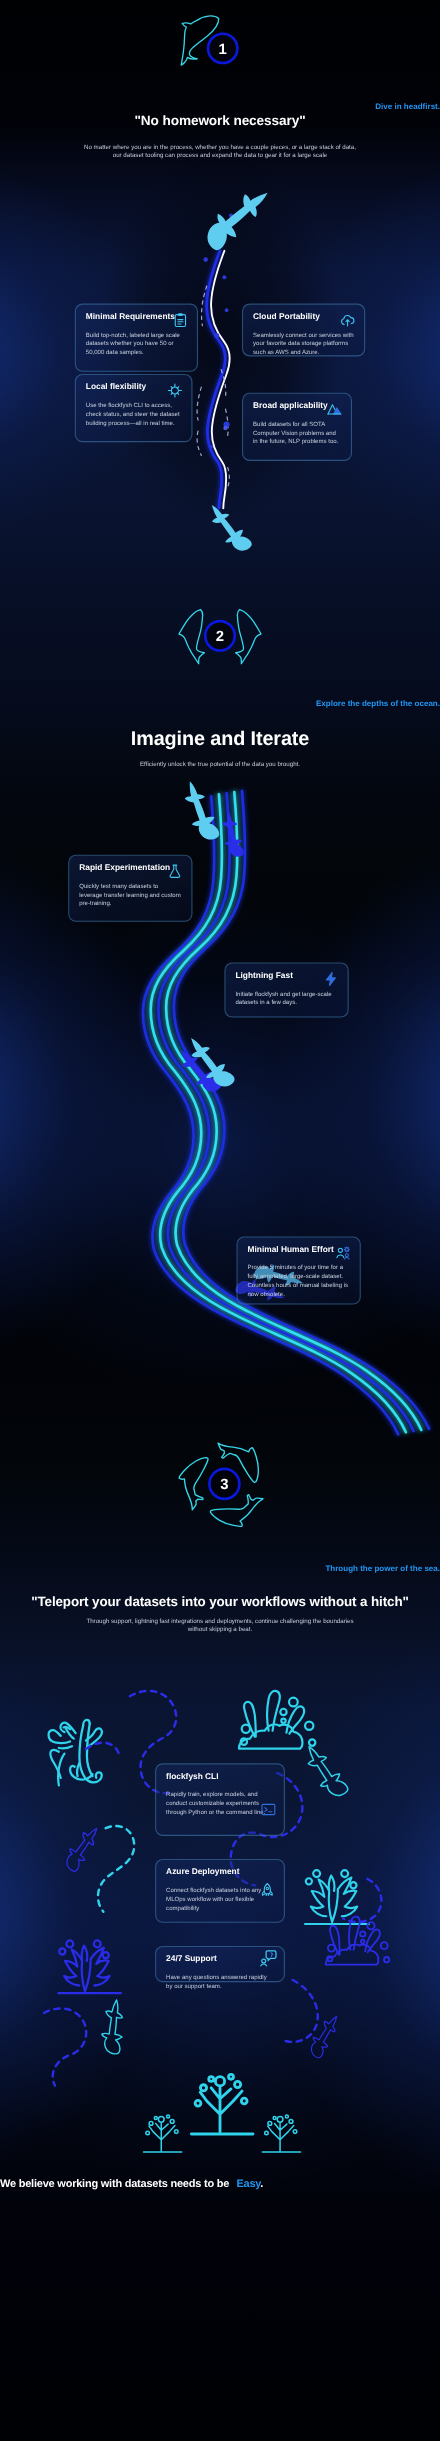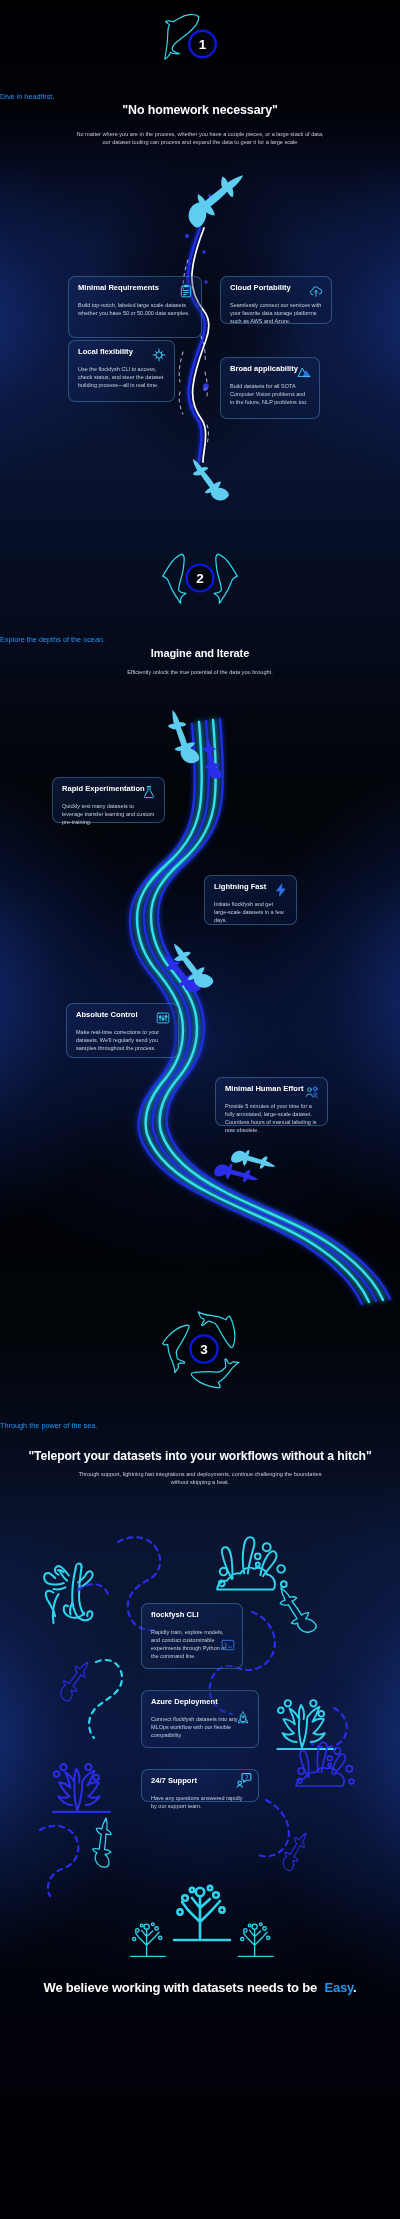--- a/index.html
+++ b/index.html
@@ -5,21 +5,21 @@
 *{margin:0;padding:0;box-sizing:border-box}
 html,body{width:400px;height:2219px;overflow:hidden}
 body{background:#000;font-family:"Liberation Sans",sans-serif;color:#fff;position:relative;-webkit-font-smoothing:antialiased}
 #page{position:relative;width:400px;height:2219px;overflow:hidden;background:#01030a}
 .bglayer{position:absolute;left:0;width:400px;z-index:0;pointer-events:none}
 
 
 .badge{position:absolute;z-index:6}
 
 
-.eyebrow{font-size:7.3px;font-weight:400;color:#2196f3;text-align:left;letter-spacing:0}
+.eyebrow{font-size:7.3px;font-weight:700;color:#2196f3;text-align:right;letter-spacing:0}
 .h2{font-size:12.4px;font-weight:700;color:#fff;text-align:center;letter-spacing:-.1px}
 .sub{font-size:5.6px;color:#c3cbd8;text-align:center;line-height:8px;letter-spacing:0}
 
 
 .card{position:absolute;border:0.8px solid rgba(80,150,205,.45);border-radius:7px;
   background:linear-gradient(160deg,rgba(22,44,102,.45),rgba(11,24,64,.28));z-index:5;
   padding:7px 9px 8px 9px}
 .card h3{font-size:7.6px;font-weight:700;color:#fff;margin-bottom:9px;letter-spacing:0;line-height:1.1}
 .card p{font-size:5.5px;color:#c6cfdd;line-height:8px;letter-spacing:0}
 .card .ic{position:absolute;right:8px;top:7px;width:14px;height:14px}
@@ -152,21 +152,21 @@
 
   <div class="wrap" style="top:92px">
     <div class="eyebrow">Dive in headfirst.</div>
     <div class="h2" style="margin-top:2px">"No homework necessary"</div>
     <div class="sub" style="margin-top:13px">
       <div>No matter where you are in the process, whether you have a couple pieces, or a large stack of data,</div>
       <div>our dataset tooling can process and expand the data to gear it for a large scale</div>
     </div>
   </div>
 
-  <div class="card" style="left:68px;top:276px;width:134px;height:62px">
+  <div class="card" style="left:68px;top:276px;width:112px;height:62px">
     <h3>Minimal Requirements</h3>
     <p>Build top-notch, labeled large scale datasets whether you have 50 or 50,000 data samples.</p>
     <span class="ic">
       <svg viewBox="0 0 24 24" fill="none" stroke="#3ec6f0" stroke-width="1.7" stroke-linecap="round" stroke-linejoin="round">
         <rect x="4" y="3.5" width="16" height="18.5" rx="2.2"></rect>
         <rect x="8.4" y="1.4" width="7.2" height="4.2" rx="1.2" fill="#3ec6f0" stroke="none"></rect>
         <path d="M8 11.2h8M8 14.6h8M8 18h5"></path>
       </svg>
     </span>
   </div>
@@ -250,61 +250,48 @@
     <g fill="none" stroke="#35d6e8" stroke-width="1.2" stroke-linecap="round" stroke-linejoin="round">
       <path d="M42.1 14.1 C43.6 15.2 44.4 16.5 44.2 19.5 C43.9 24.5 43.2 31.2 41.6 36.5 C40.2 41.2 39.0 45.5 38.6 49.2 C38.4 51.2 39.8 52.5 45.8 53.4 C43.6 55.0 41.6 56.4 41.0 58.0 C40.4 59.6 40.6 61.4 40.6 63.4 C38.8 60.6 36.8 57.6 34.6 54.2 C32.2 50.5 30.0 45.6 28.2 40.8 C27.4 38.6 26.6 37.4 22.7 36.4 C24.4 33.4 26.6 29.6 29.5 25.2 C33.0 19.8 37.4 15.6 42.1 14.1 Z"></path>
       <path d="M77.9 14.1 C76.4 15.2 75.6 16.5 75.8 19.5 C76.1 24.5 76.8 31.2 78.4 36.5 C79.8 41.2 81.0 45.5 81.4 49.2 C81.6 51.2 80.2 52.5 74.2 53.4 C76.4 55.0 78.4 56.4 79.0 58.0 C79.6 59.6 79.4 61.4 79.4 63.4 C81.2 60.6 83.2 57.6 85.4 54.2 C87.8 50.5 90.0 45.6 91.8 40.8 C92.6 38.6 93.4 37.4 97.3 36.4 C95.6 33.4 93.4 29.6 90.5 25.2 C87.0 19.8 82.6 15.6 77.9 14.1 Z"></path>
     </g>
     <circle cx="60" cy="38" r="13.4" fill="#04060f" stroke="#0a18dd" stroke-width="2.4"></circle>
     <text x="60" y="42.8" text-anchor="middle" font-family="Liberation Sans, sans-serif" font-size="13.5" font-weight="700" fill="#ffffff">2</text>
   </svg>
 
   <div class="wrap" style="top:635px">
     <div class="eyebrow">Explore the depths of the ocean.</div>
-    <div class="h2" style="margin-top:3px;font-size:11px">Imagine and Iterate</div>
+    <div class="h2" style="margin-top:17px;font-size:18px">Imagine and Iterate</div>
     <div class="sub" style="margin-top:9px">
       <div>Efficiently unlock the true potential of the data you brought.</div>
     </div>
   </div>
 
-  <div class="card" style="left:52px;top:777px;width:113px;height:46px">
+  <div class="card" style="left:62px;top:777px;width:113px;height:61px">
     <h3>Rapid Experimentation</h3>
     <p>Quickly test many datasets to leverage transfer learning and custom pre-training.</p>
     <span class="ic">
       <svg viewBox="0 0 24 24" fill="none" stroke="#3ec6f0" stroke-width="1.7" stroke-linecap="round" stroke-linejoin="round">
         <path d="M9.2 2.6h5.6M10.2 2.6v6.5L4.6 19.1A1.7 1.7 0 0 0 6.1 21.6h11.8a1.7 1.7 0 0 0 1.5-2.5L13.8 9.1V2.6"></path>
       </svg>
     </span>
   </div>
 
-  <div class="card" style="left:204px;top:875px;width:93px;height:50px">
+  <div class="card" style="left:204px;top:875px;width:113px;height:50px">
     <h3>Lightning Fast</h3>
     <p>Initiate flockfysh and get large-scale datasets in a few days.</p>
     <span class="ic">
       <svg viewBox="0 0 24 24" fill="none" stroke="#2f6fe0" stroke-width="1.9" stroke-linecap="round" stroke-linejoin="round">
         <path d="M13.6 2.2 4.8 13.4h6.2l-1.4 8.4 9-11.4h-6.2z" fill="#2f6fe0"></path>
       </svg>
     </span>
   </div>
 
-  <div class="card" style="left:66px;top:1003px;width:113px;height:55px">
-    <h3>Absolute Control</h3>
-    <p>Make real-time corrections to your datasets. We'll regularly send you samples throughout the process.</p>
-    <span class="ic">
-      <svg viewBox="0 0 24 24" fill="none" stroke="#3ec6f0" stroke-width="1.6" stroke-linecap="round" stroke-linejoin="round">
-        <rect x="2" y="3.6" width="20" height="16.8" rx="2"></rect>
-        <path d="M7 7.4v9.2M12 7.4v9.2M17 7.4v9.2"></path>
-        <circle cx="7" cy="10.4" r="1.7" fill="#3ec6f0"></circle>
-          <circle cx="12" cy="13.6" r="1.7" fill="#3ec6f0"></circle>
-          <circle cx="17" cy="9.4" r="1.7" fill="#3ec6f0"></circle>
-      </svg>
-    </span>
-  </div>
-
-  <div class="card" style="left:215px;top:1077px;width:113px;height:49px">
+
+  <div class="card" style="left:215px;top:1124px;width:113px;height:62px">
     <h3>Minimal Human Effort</h3>
     <p>Provide 5 minutes of your time for a fully annotated, large-scale dataset. Countless hours of manual labeling is now obsolete.</p>
     <span class="ic">
       <svg viewBox="0 0 24 24" fill="none" stroke="#3ec6f0" stroke-width="1.6" stroke-linecap="round" stroke-linejoin="round">
         <circle cx="7.6" cy="8" r="3.2"></circle>
         <path d="M2.2 19.4a5.6 5.6 0 0 1 10.8 0"></path>
         <circle cx="17.6" cy="6.6" r="2.6" stroke="#2f6fe0"></circle>
         <path d="M17.6 2.6v1.2M17.6 9.4v1.2M13.6 6.6h1.2M20.4 6.6h1.2M14.8 3.8l.9.9M19.5 8.5l.9.9M20.4 3.8l-.9.9M15.7 8.5l-.9.9" stroke="#2f6fe0"></path>
         <circle cx="17.6" cy="15.6" r="2.4" stroke="#2f6fe0"></circle>
         <path d="M14 21.6a3.8 3.8 0 0 1 7.2 0" stroke="#2f6fe0"></path>
@@ -379,21 +366,21 @@
 
   <div class="wrap" style="top:1421px">
     <div class="eyebrow">Through the power of the sea.</div>
     <div class="h2" style="margin-top:19px;font-size:12.2px;white-space:nowrap">"Teleport your datasets into your workflows without a hitch"</div>
     <div class="sub" style="margin-top:7px">
       <div>Through support, lightning fast integrations and deployments, continue challenging the boundaries</div>
       <div>without skipping a beat.</div>
     </div>
   </div>
 
-  <div class="card" style="left:141px;top:1603px;width:102px;height:66px">
+  <div class="card" style="left:141px;top:1603px;width:118px;height:66px">
     <h3>flockfysh CLI</h3>
     <p>Rapidly train, explore models, and conduct customizable experiments through Python or the command line.</p>
     <span class="ic" style="top:auto;bottom:16px;right:7px">
       <svg viewBox="0 0 24 24" fill="none" stroke="#2f6fe0" stroke-width="1.7" stroke-linecap="round" stroke-linejoin="round">
         <rect x="2" y="4" width="20" height="16" rx="1.6"></rect>
         <path d="M6.6 9.2 10 12.1 6.6 15M12.6 15.6h5"></path>
       </svg>
     </span>
   </div>
 
@@ -417,18 +404,18 @@
       <svg viewBox="0 0 24 24" fill="none" stroke="#3ec6f0" stroke-width="1.7" stroke-linecap="round" stroke-linejoin="round">
         <path d="M10.5 2.4h10.2a1.6 1.6 0 0 1 1.6 1.6v6.8a1.6 1.6 0 0 1-1.6 1.6H15l-3.4 3v-3h-1.1a1.6 1.6 0 0 1-1.6-1.6V4a1.6 1.6 0 0 1 1.6-1.6z"></path>
         <path d="M15.6 5.1a1.8 1.8 0 0 1 1.2 3.1c-.5.5-.8.8-.8 1.5" stroke="#2f6fe0"></path>
         <circle cx="5.6" cy="16.2" r="2.6"></circle>
         <path d="M1.6 22.8a4.2 4.2 0 0 1 8 0"></path>
       </svg>
     </span>
   </div>
 
   <div class="wrap" style="top:1980px">
-    <div style="text-align:center;font-size:13px;font-weight:700;letter-spacing:-.2px;white-space:nowrap">
+    <div style="font-size:10px;font-weight:700;letter-spacing:-.2px;white-space:nowrap">
       <span>We believe working with datasets needs to be</span>
       <span style="color:#2196f3;margin-left:4px">Easy</span><span>.</span>
     </div>
   </div>
 </div>
 
 </body></html>

